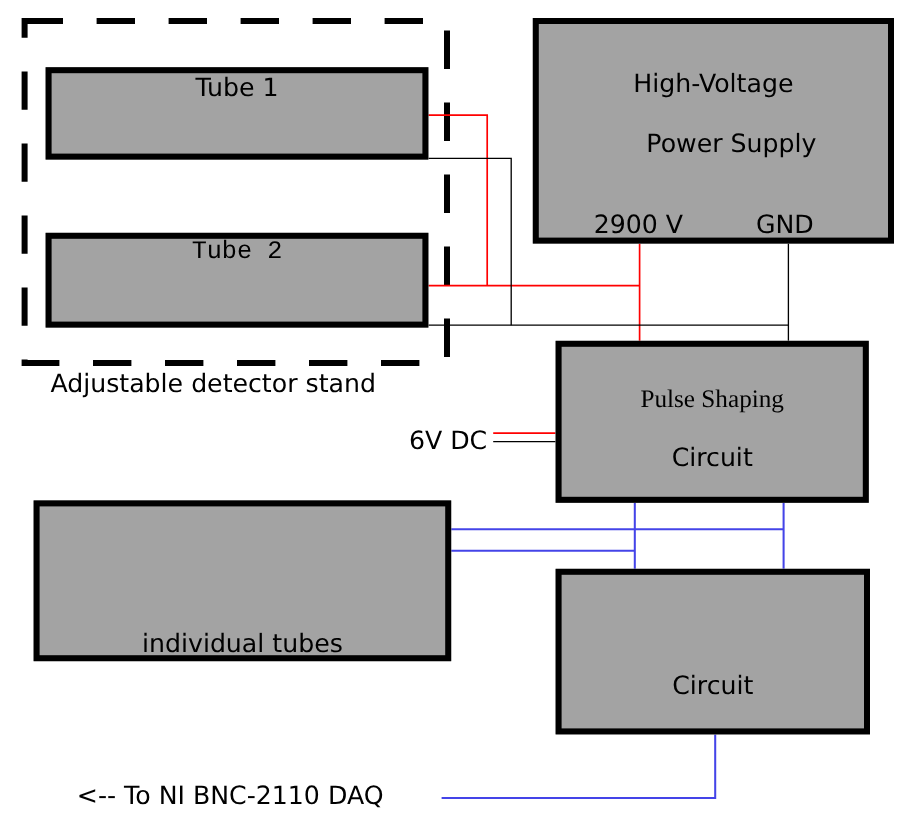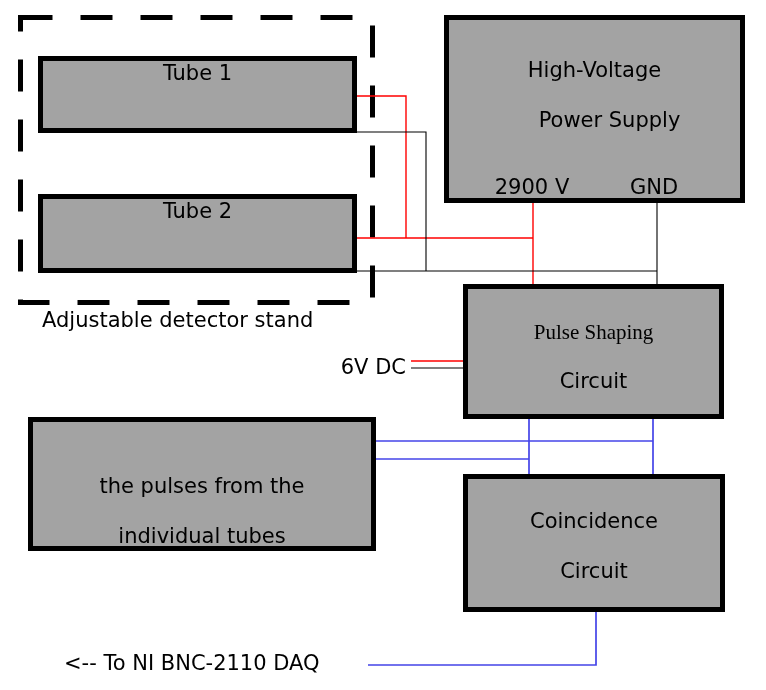--- a/index.html
+++ b/index.html
@@ -83,43 +83,41 @@
     <path class="wire-blue" d="M653 419 L653 474"></path>
     <path class="wire-blue" d="M376 441 L653 441"></path>
     <path class="wire-blue" d="M376 459 L529 459"></path>
     <path class="wire-blue" d="M596 612 L596 665 L368 665"></path>
   </svg>
 
   <div class="box centered" style="left:38px; top:56px; width:319px; height:77px;">
     <span>Tube 1</span>
   </div>
 
-  <div class="box centered" style="left:38px; top:194px; width:319px; height:79px;">
+  <div class="box centered" style="left:38px; top:194px; width:319px; height:79px;font-family:Liberation Mono, monospace;">
     <span>Tube 2</span>
   </div>
 
   <div class="box" style="left:444px; top:15px; width:301px; height:188px;">
     <div class="bline" style="top:37px;">High-Voltage</div>
     <div class="bline" style="top:87px;padding-left:15px;">Power Supply</div>
     <div class="port" style="left:83px; top:154px;">2900 V</div>
     <div class="port" style="left:205px; top:154px;">GND</div>
   </div>
 
   <div class="box" style="left:463px; top:284px; width:261px; height:135px;">
     <div class="bline" style="top:30px;font-family:Liberation Serif, serif;">Pulse Shaping</div>
     <div class="bline" style="top:79px;">Circuit</div>
   </div>
 
   <div class="box" style="left:28px; top:417px; width:348px; height:134px;">
-    <div class="bline" style="top:51px;">the pulses from the</div>
     <div class="bline" style="top:101px;text-align:center;">individual tubes</div>
   </div>
 
   <div class="box" style="left:463px; top:474px; width:262px; height:138px;">
-    <div class="bline" style="top:29px;">Coincidence</div>
     <div class="bline" style="top:79px;">Circuit</div>
   </div>
 
   <div class="free-label" style="left:42px; top:307px;">Adjustable detector stand</div>
 
   <div class="free-label" style="right:360px; top:354px; text-align:right;">6V DC</div>
 
   <div class="free-label" style="left:64px; top:650px;">&lt;--  To NI BNC-2110 DAQ</div>
 
 </div>

